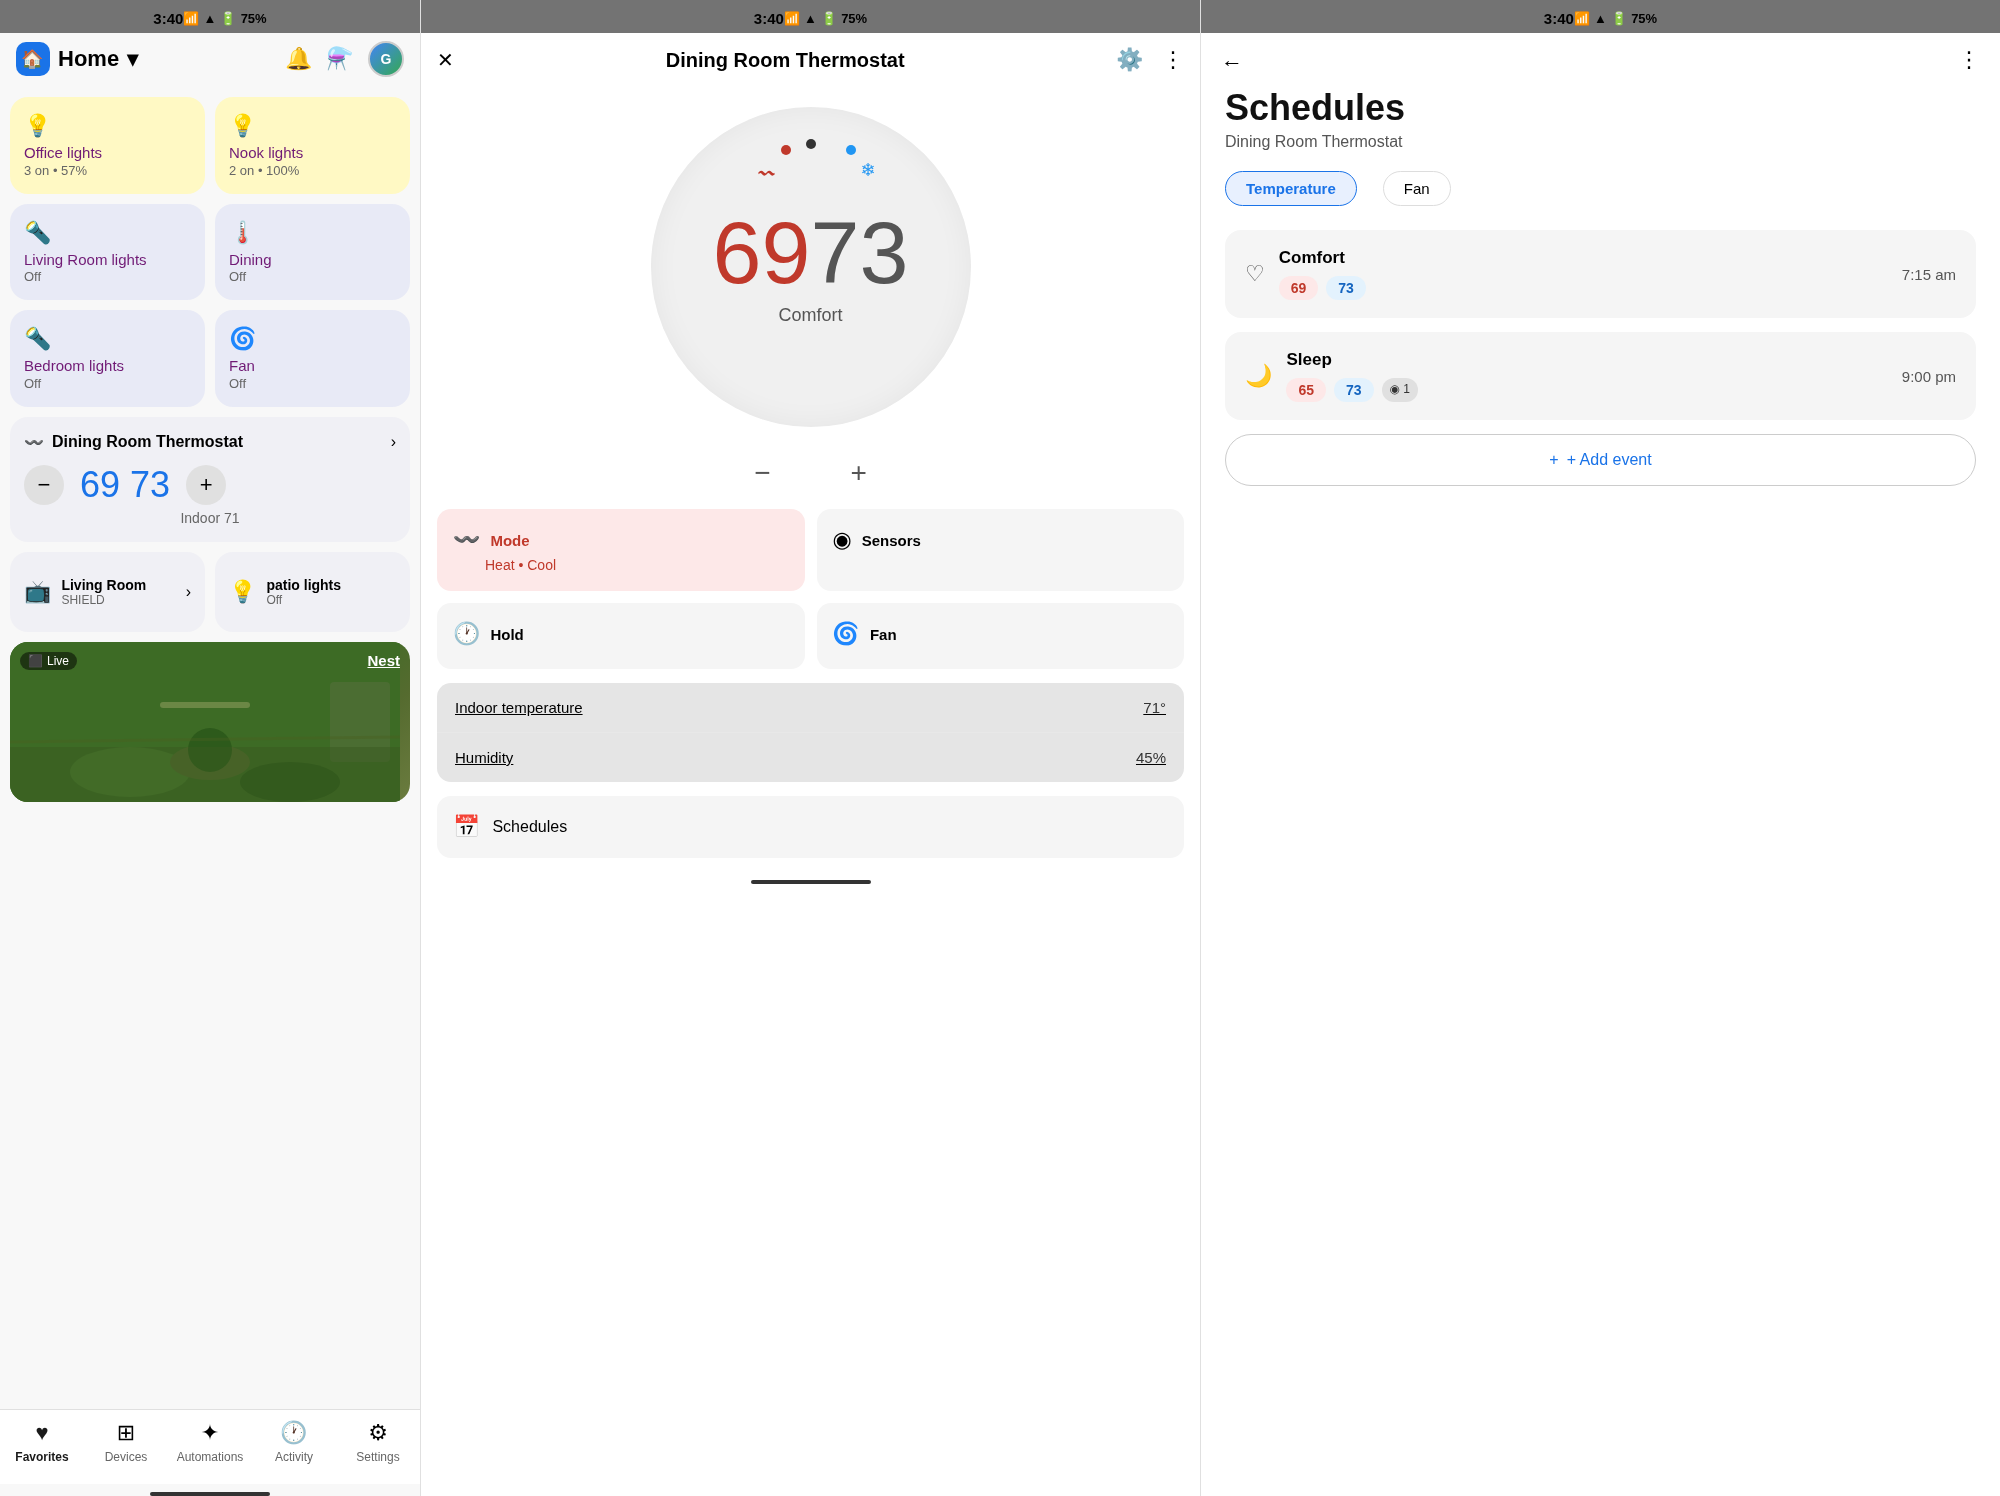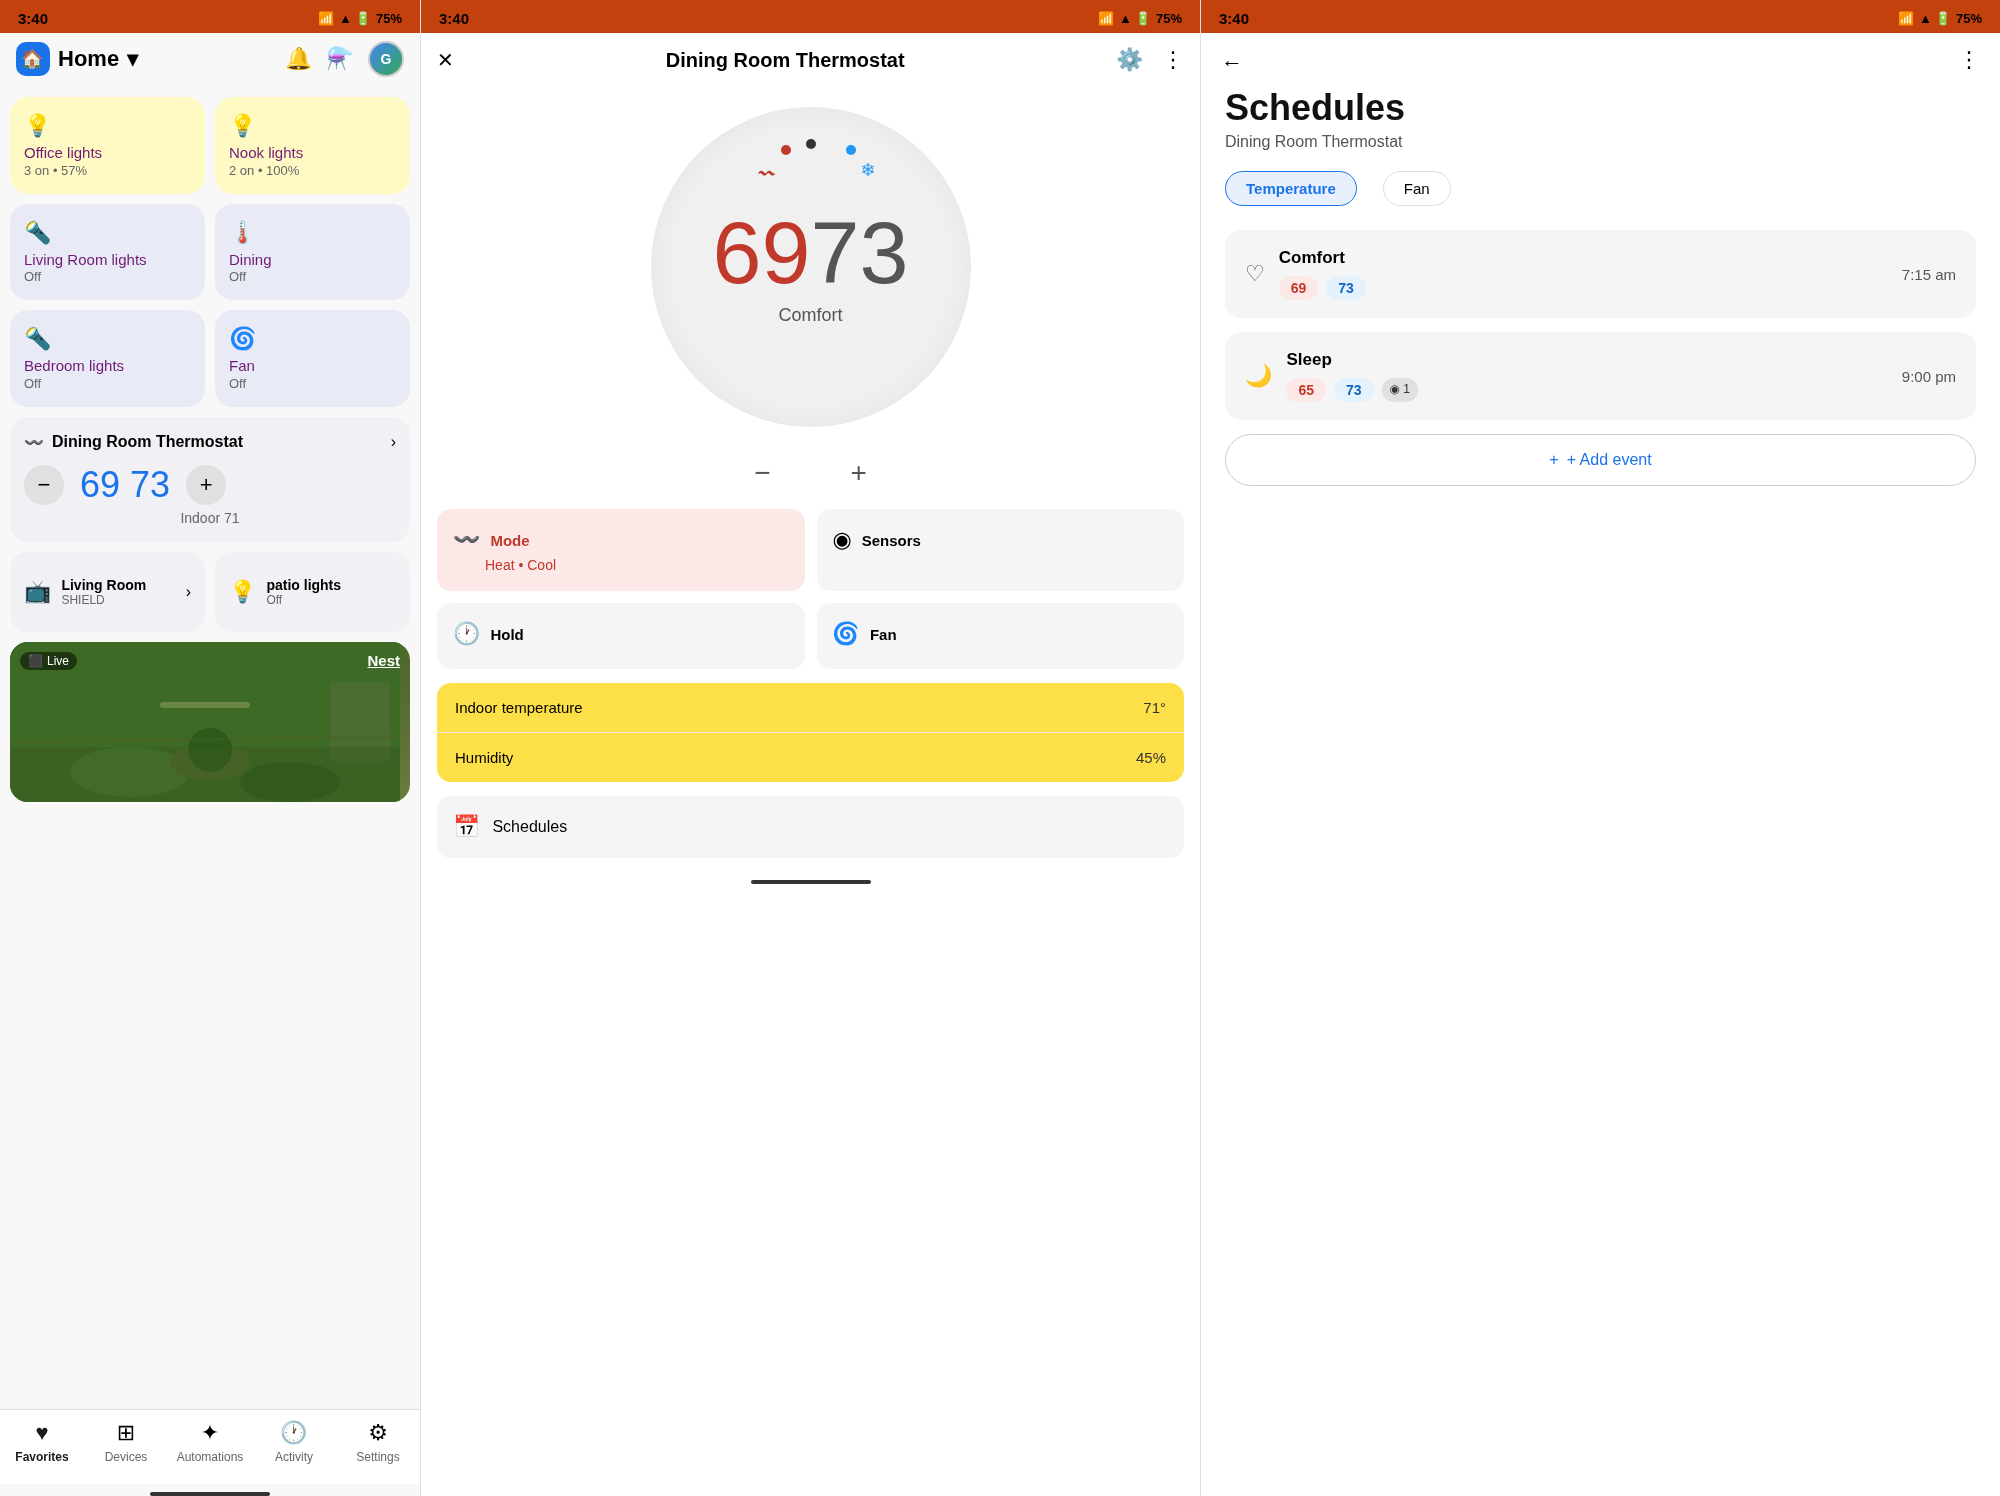--- a/index.html
+++ b/index.html
@@ -23,26 +23,26 @@
     }
 
     
     .panel-1 {
       width: 420px;
       background: #f8f8f8;
     }
 
     .status-bar {
       display: flex;
-      justify-content: space-between;
+      justify-content: center;
       align-items: center;
       padding: 10px 18px 6px;
       font-size: 15px;
       font-weight: 600;
-      background: #c2410c;
+      background: #737373;
     }
     .status-icons { display: flex; align-items: center; gap: 4px; font-size: 13px; }
 
     .home-header {
       display: flex;
       align-items: center;
       justify-content: space-between;
       padding: 8px 16px 12px;
       background: #f8f8f8;
     }
@@ -229,24 +229,25 @@
     .tile.mode-tile { background: #fde8e8; }
     .tile-header { display: flex; align-items: center; gap: 10px; margin-bottom: 4px; }
     .tile-icon { font-size: 22px; }
     .tile-title { font-size: 15px; font-weight: 600; }
     .tile.mode-tile .tile-title { color: #c0392b; }
     .tile-subtitle { font-size: 14px; color: #555; padding-left: 32px; }
     .tile.mode-tile .tile-subtitle { color: #c0392b; }
 
     
     .info-section {
-      background: #fde047;
+      background: #e5e5e5;
       border-radius: 14px;
       margin: 0 16px 14px;
       overflow: hidden;
+      text-decoration: underline;
     }
     .info-row {
       display: flex;
       justify-content: space-between;
       align-items: center;
       padding: 16px 18px;
       font-size: 15px;
     }
     .info-row:not(:last-child) { border-bottom: 1px solid #e8e8e8; }
     .info-row .val { color: #333; font-weight: 500; }

